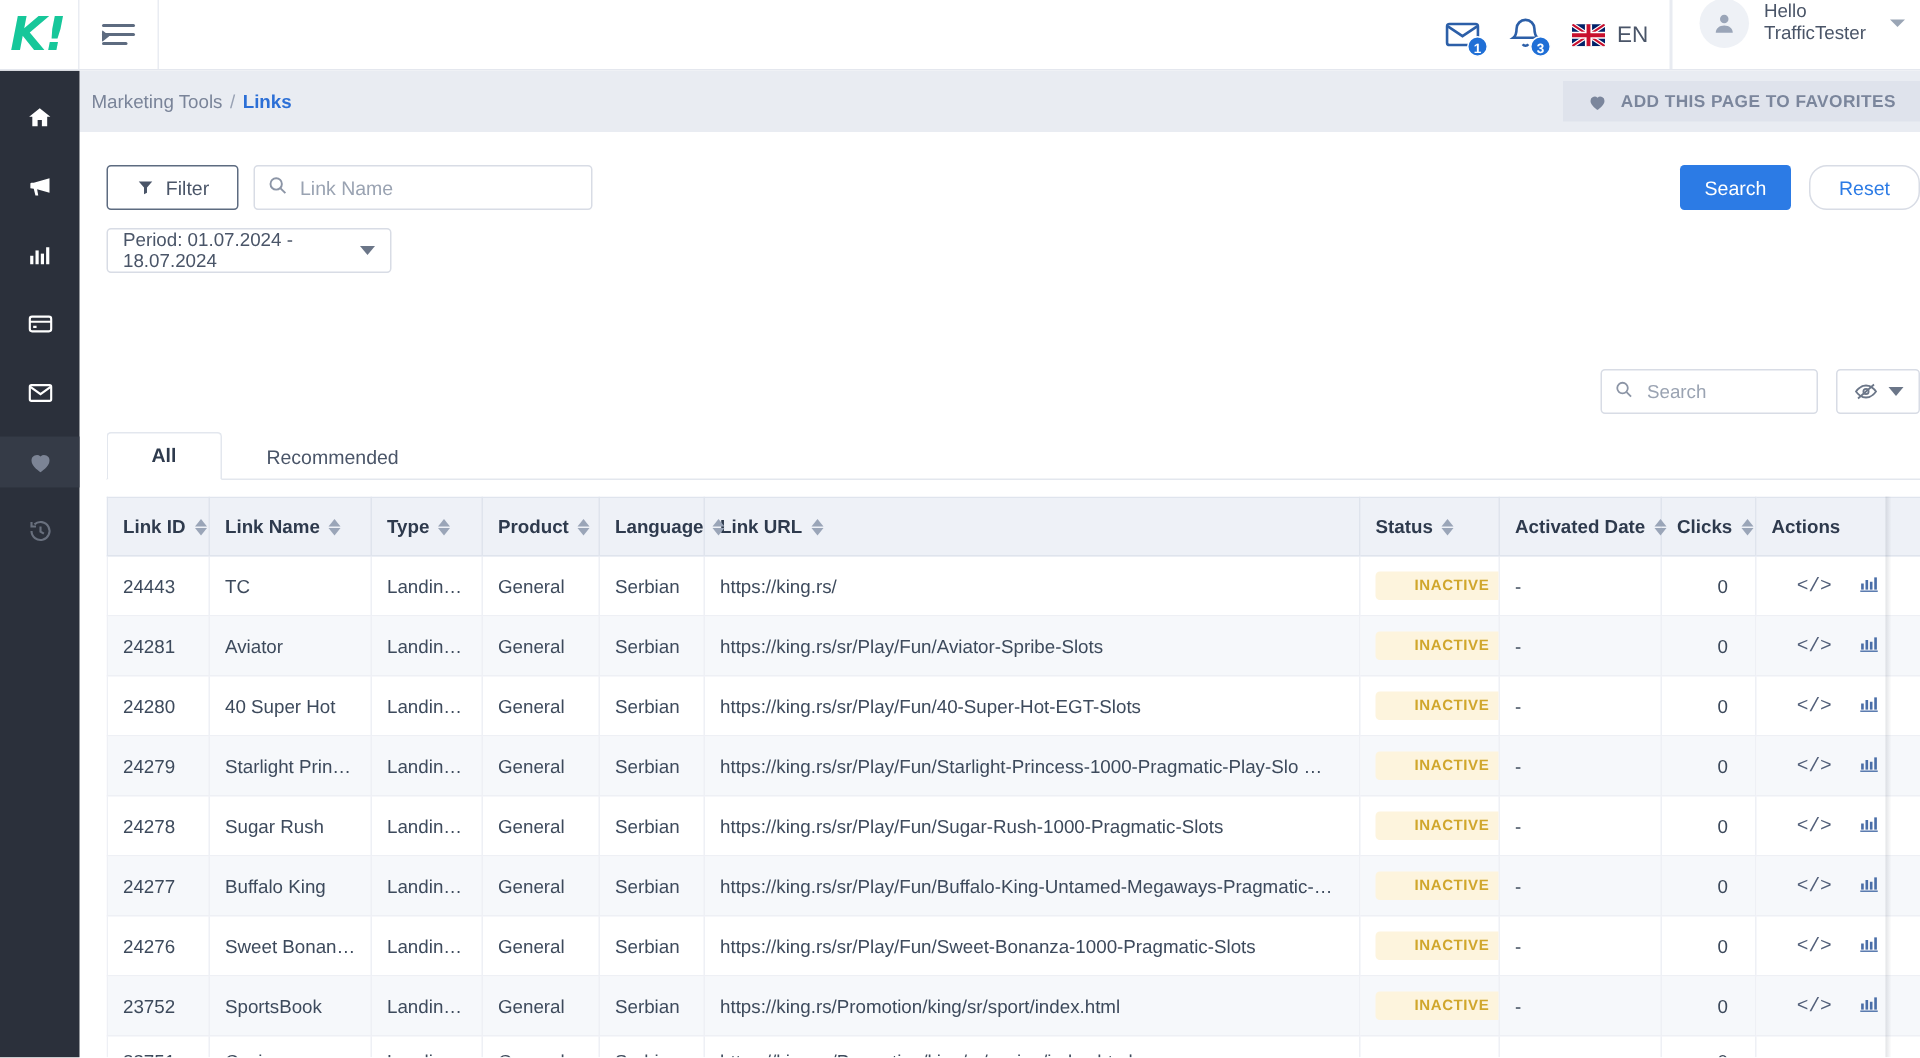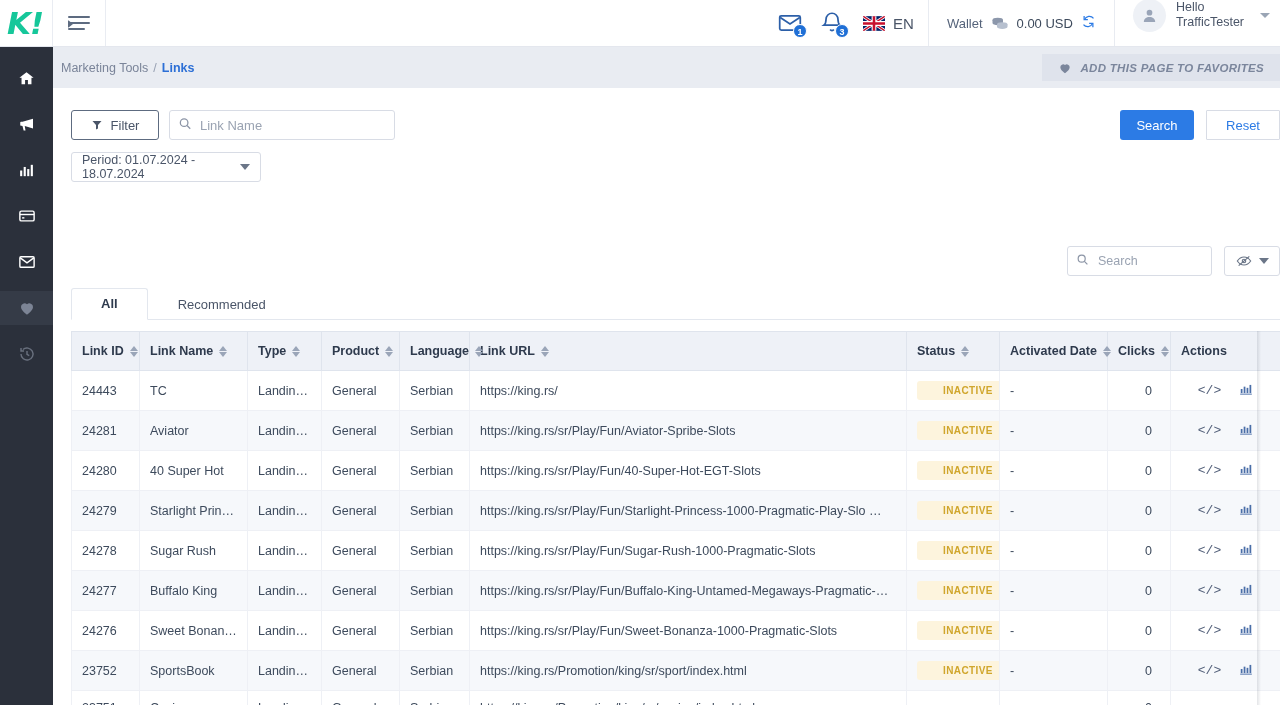--- a/index.html
+++ b/index.html
@@ -119,21 +119,21 @@
   .crumbs a { color: #7a8499; text-decoration: none; cursor: pointer; }
   .crumbs .sep { margin: 0 5px; color: #98a1b3; }
   .crumbs .cur { color: #2c6fd6; font-weight: bold; cursor: pointer; }
   .fav-btn {
     margin-left: auto; height: 27px;
     display: flex; align-items: center; gap: 8px;
     padding: 0 16px;
     background: #dfe3ec;
     color: #7b869c;
     font-size: 11.5px; font-weight: bold; letter-spacing: .3px;
-    cursor: pointer; white-space: nowrap; font-style: italic;
+    cursor: pointer; white-space: nowrap;
   }
 
   
   .content {
     position: absolute; top: 88px; left: 53px; width: 1227px; height: 617px;
     background: #fff;
     overflow: hidden;
   }
 
   .filters { padding: 22px 0 0 18px; }
@@ -172,21 +172,21 @@
   }
 
   .act-btns { position: absolute; top: 22px; right: 0; display: flex; gap: 12px; }
   .btn-primary {
     height: 30px; width: 74px; border: none; border-radius: 3px;
     background: #2c7be5; color: #fff; font-size: 13px; cursor: pointer;
     font-family: "Liberation Sans", sans-serif;
   }
   .btn-outline {
     height: 30px; width: 74px;
-    border: 1px solid #d8dce5; border-radius: 1px;
+    border: 1px solid #d8dce5; border-radius: 12px;
     background: #fff; color: #2c7be5; font-size: 13px; cursor: pointer;
     font-family: "Liberation Sans", sans-serif;
   }
 
   
   .tbl-toolbar {
     position: absolute; top: 158px; right: 0;
     display: flex; align-items: center; gap: 12px;
   }
   .search-sm {
@@ -329,37 +329,20 @@
           <path d="M0,0 60,40 M60,0 0,40" stroke="#C8102E" stroke-width="4"></path>
           <path d="M30,0 V40 M0,20 H60" stroke="#fff" stroke-width="13"></path>
           <path d="M30,0 V40 M0,20 H60" stroke="#C8102E" stroke-width="7"></path>
         </svg>
       </span>
       <span class="lang-label">EN</span>
     </div>
 
     <div class="divider-v"></div>
 
-    <div class="wallet-box">
-      <span>Wallet</span>
-      <svg width="18" height="14" viewBox="0 0 24 18">
-        <ellipse cx="9" cy="5" rx="7" ry="3" fill="#8c97ab"></ellipse>
-        <path d="M2 5v4c0 1.7 3.1 3 7 3s7-1.3 7-3V5" fill="#8c97ab"></path>
-        <ellipse cx="15" cy="11" rx="7" ry="3" fill="#b7c0cf"></ellipse>
-        <path d="M8 11v3c0 1.7 3.1 3 7 3s7-1.3 7-3v-3" fill="#b7c0cf"></path>
-      </svg>
-      <span class="wallet-amt">0.00 USD</span>
-      <span class="refresh-ico">
-        <svg width="15" height="15" viewBox="0 0 24 24" fill="none" stroke="#2c7be5" stroke-width="2">
-          <path d="M20 7a8.5 8.5 0 0 0-14.5 2"></path>
-            <path d="M4 17a8.5 8.5 0 0 0 14.5-2"></path>
-          <path d="M5 3v6h6M19 21v-6h-6"></path>
-        </svg>
-      </span>
-    </div>
 
     <div class="divider-v"></div>
 
     <div class="user-box">
       <span class="avatar">
         <svg width="17" height="17" viewBox="0 0 24 24" fill="#9aa5b8">
           <circle cx="12" cy="8" r="4"></circle>
           <path d="M4 21c0-4.4 3.6-7 8-7s8 2.6 8 7z"></path>
         </svg>
       </span>

